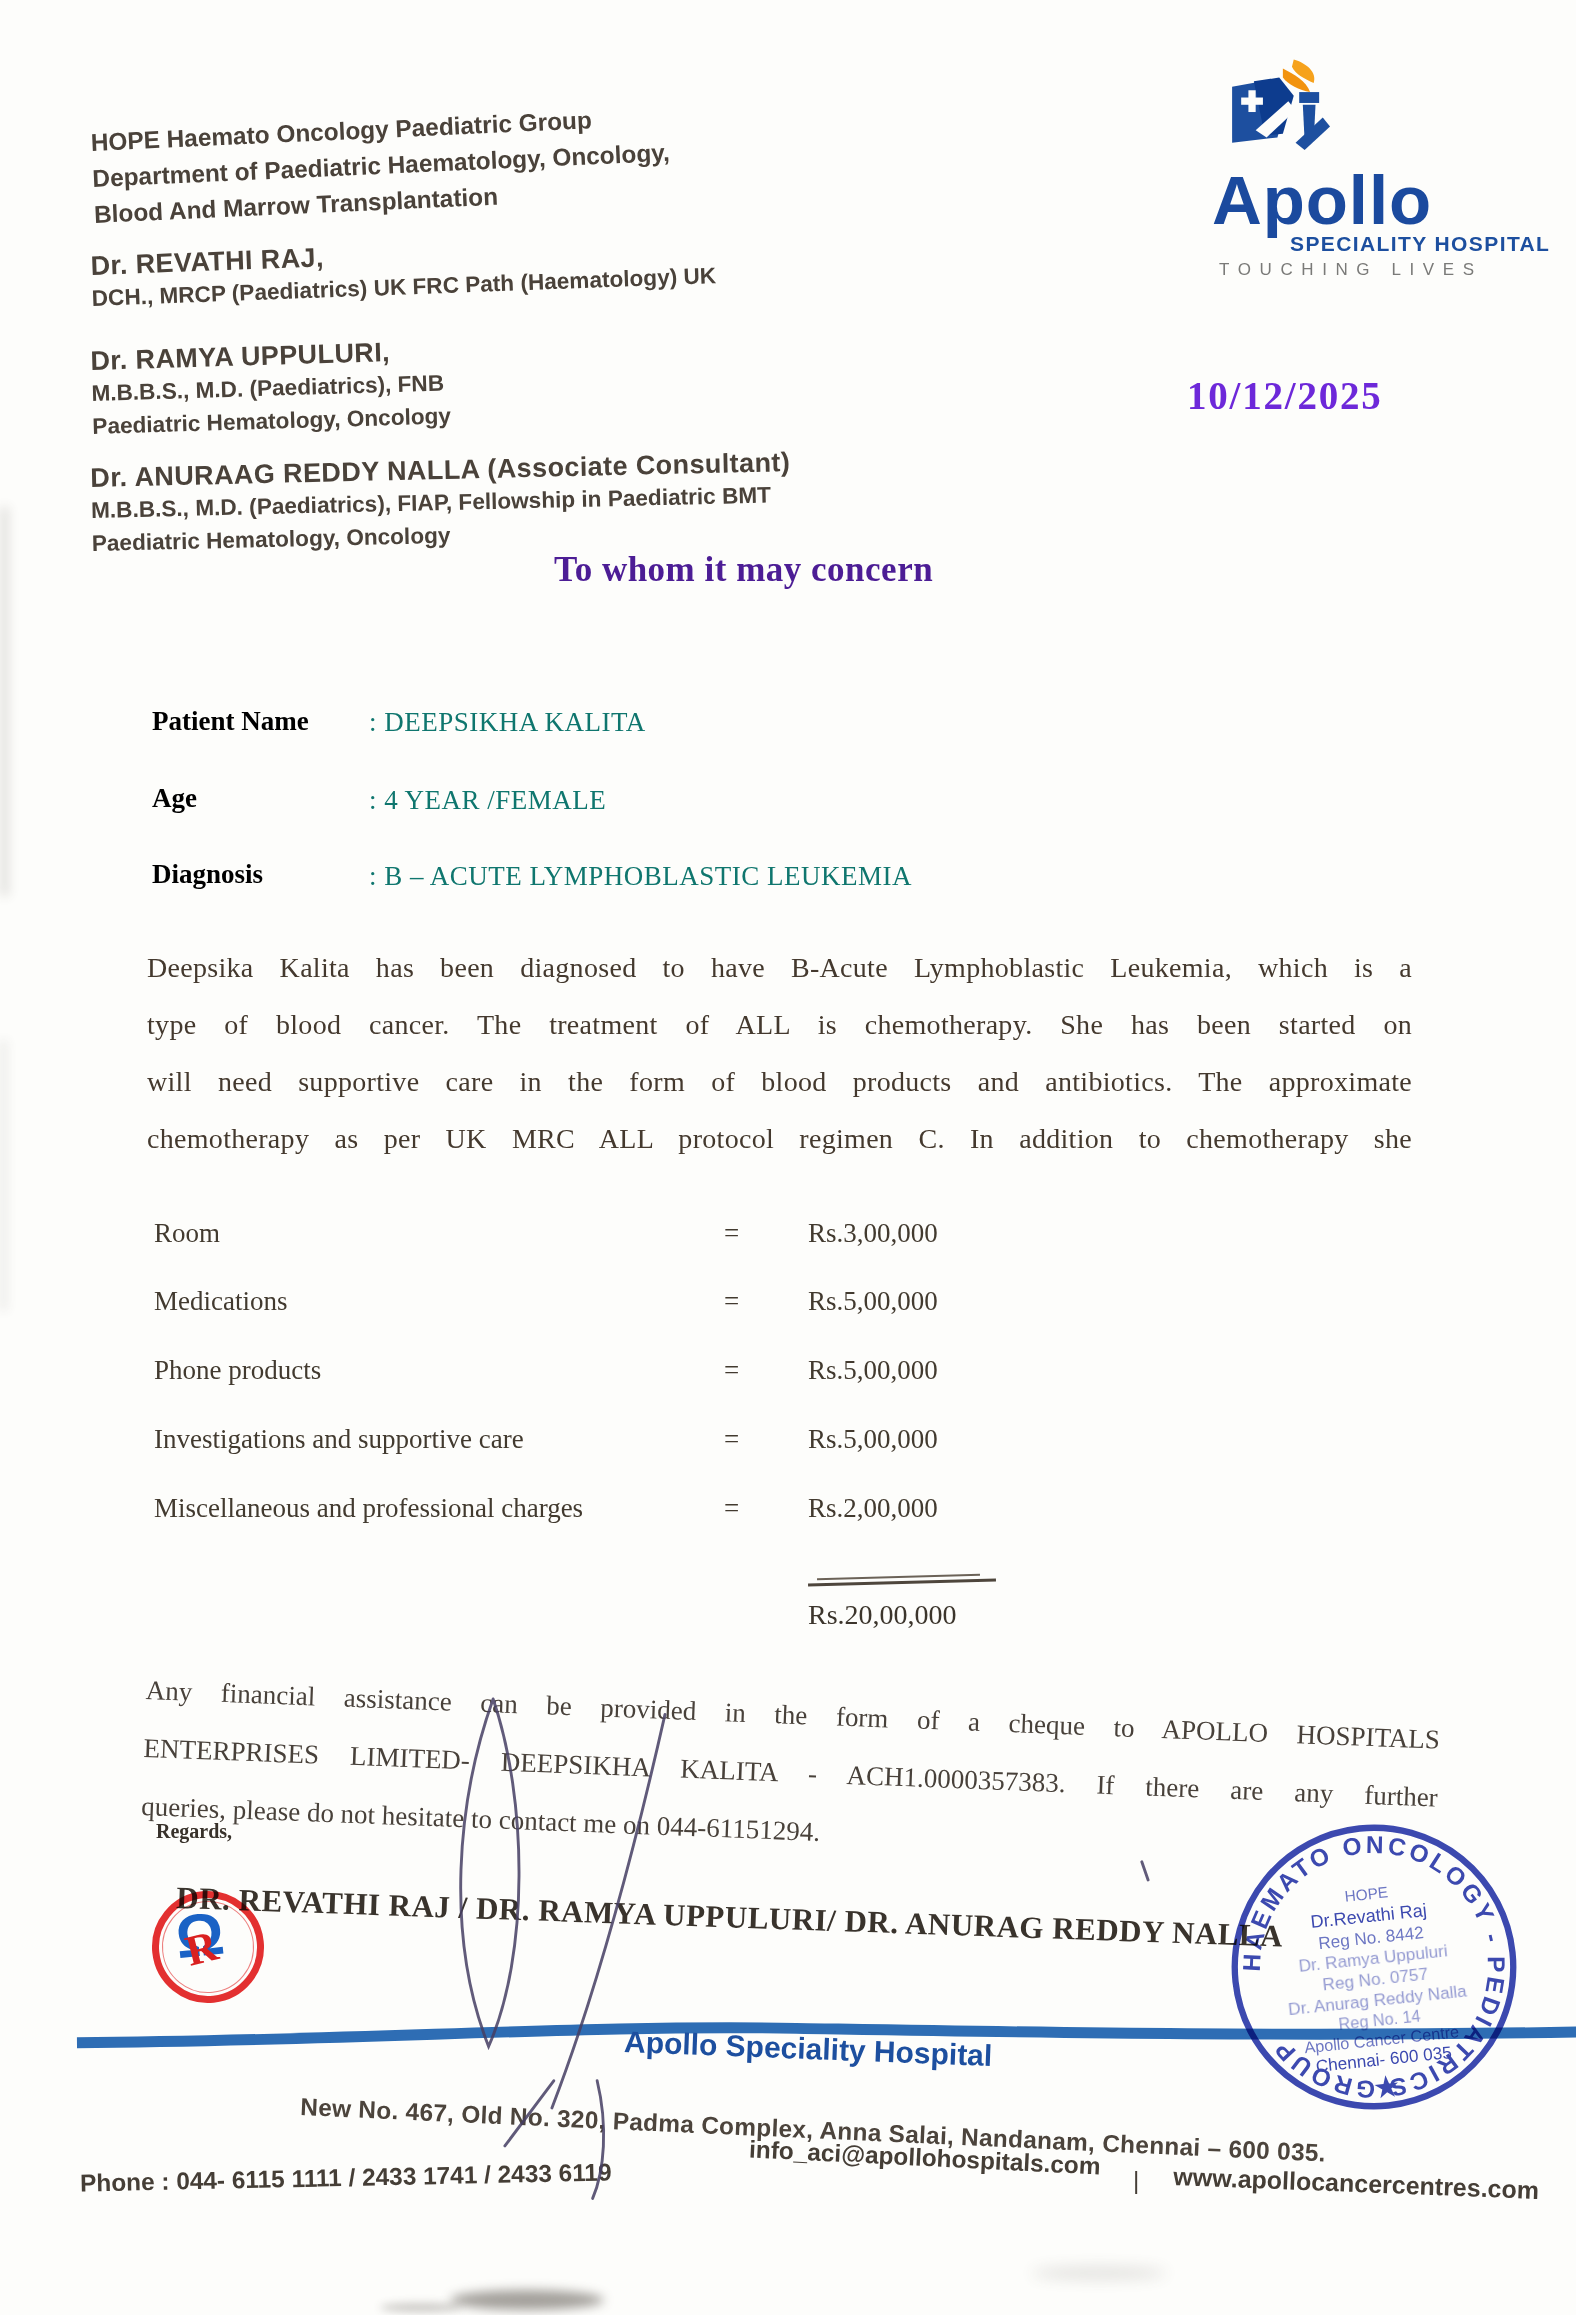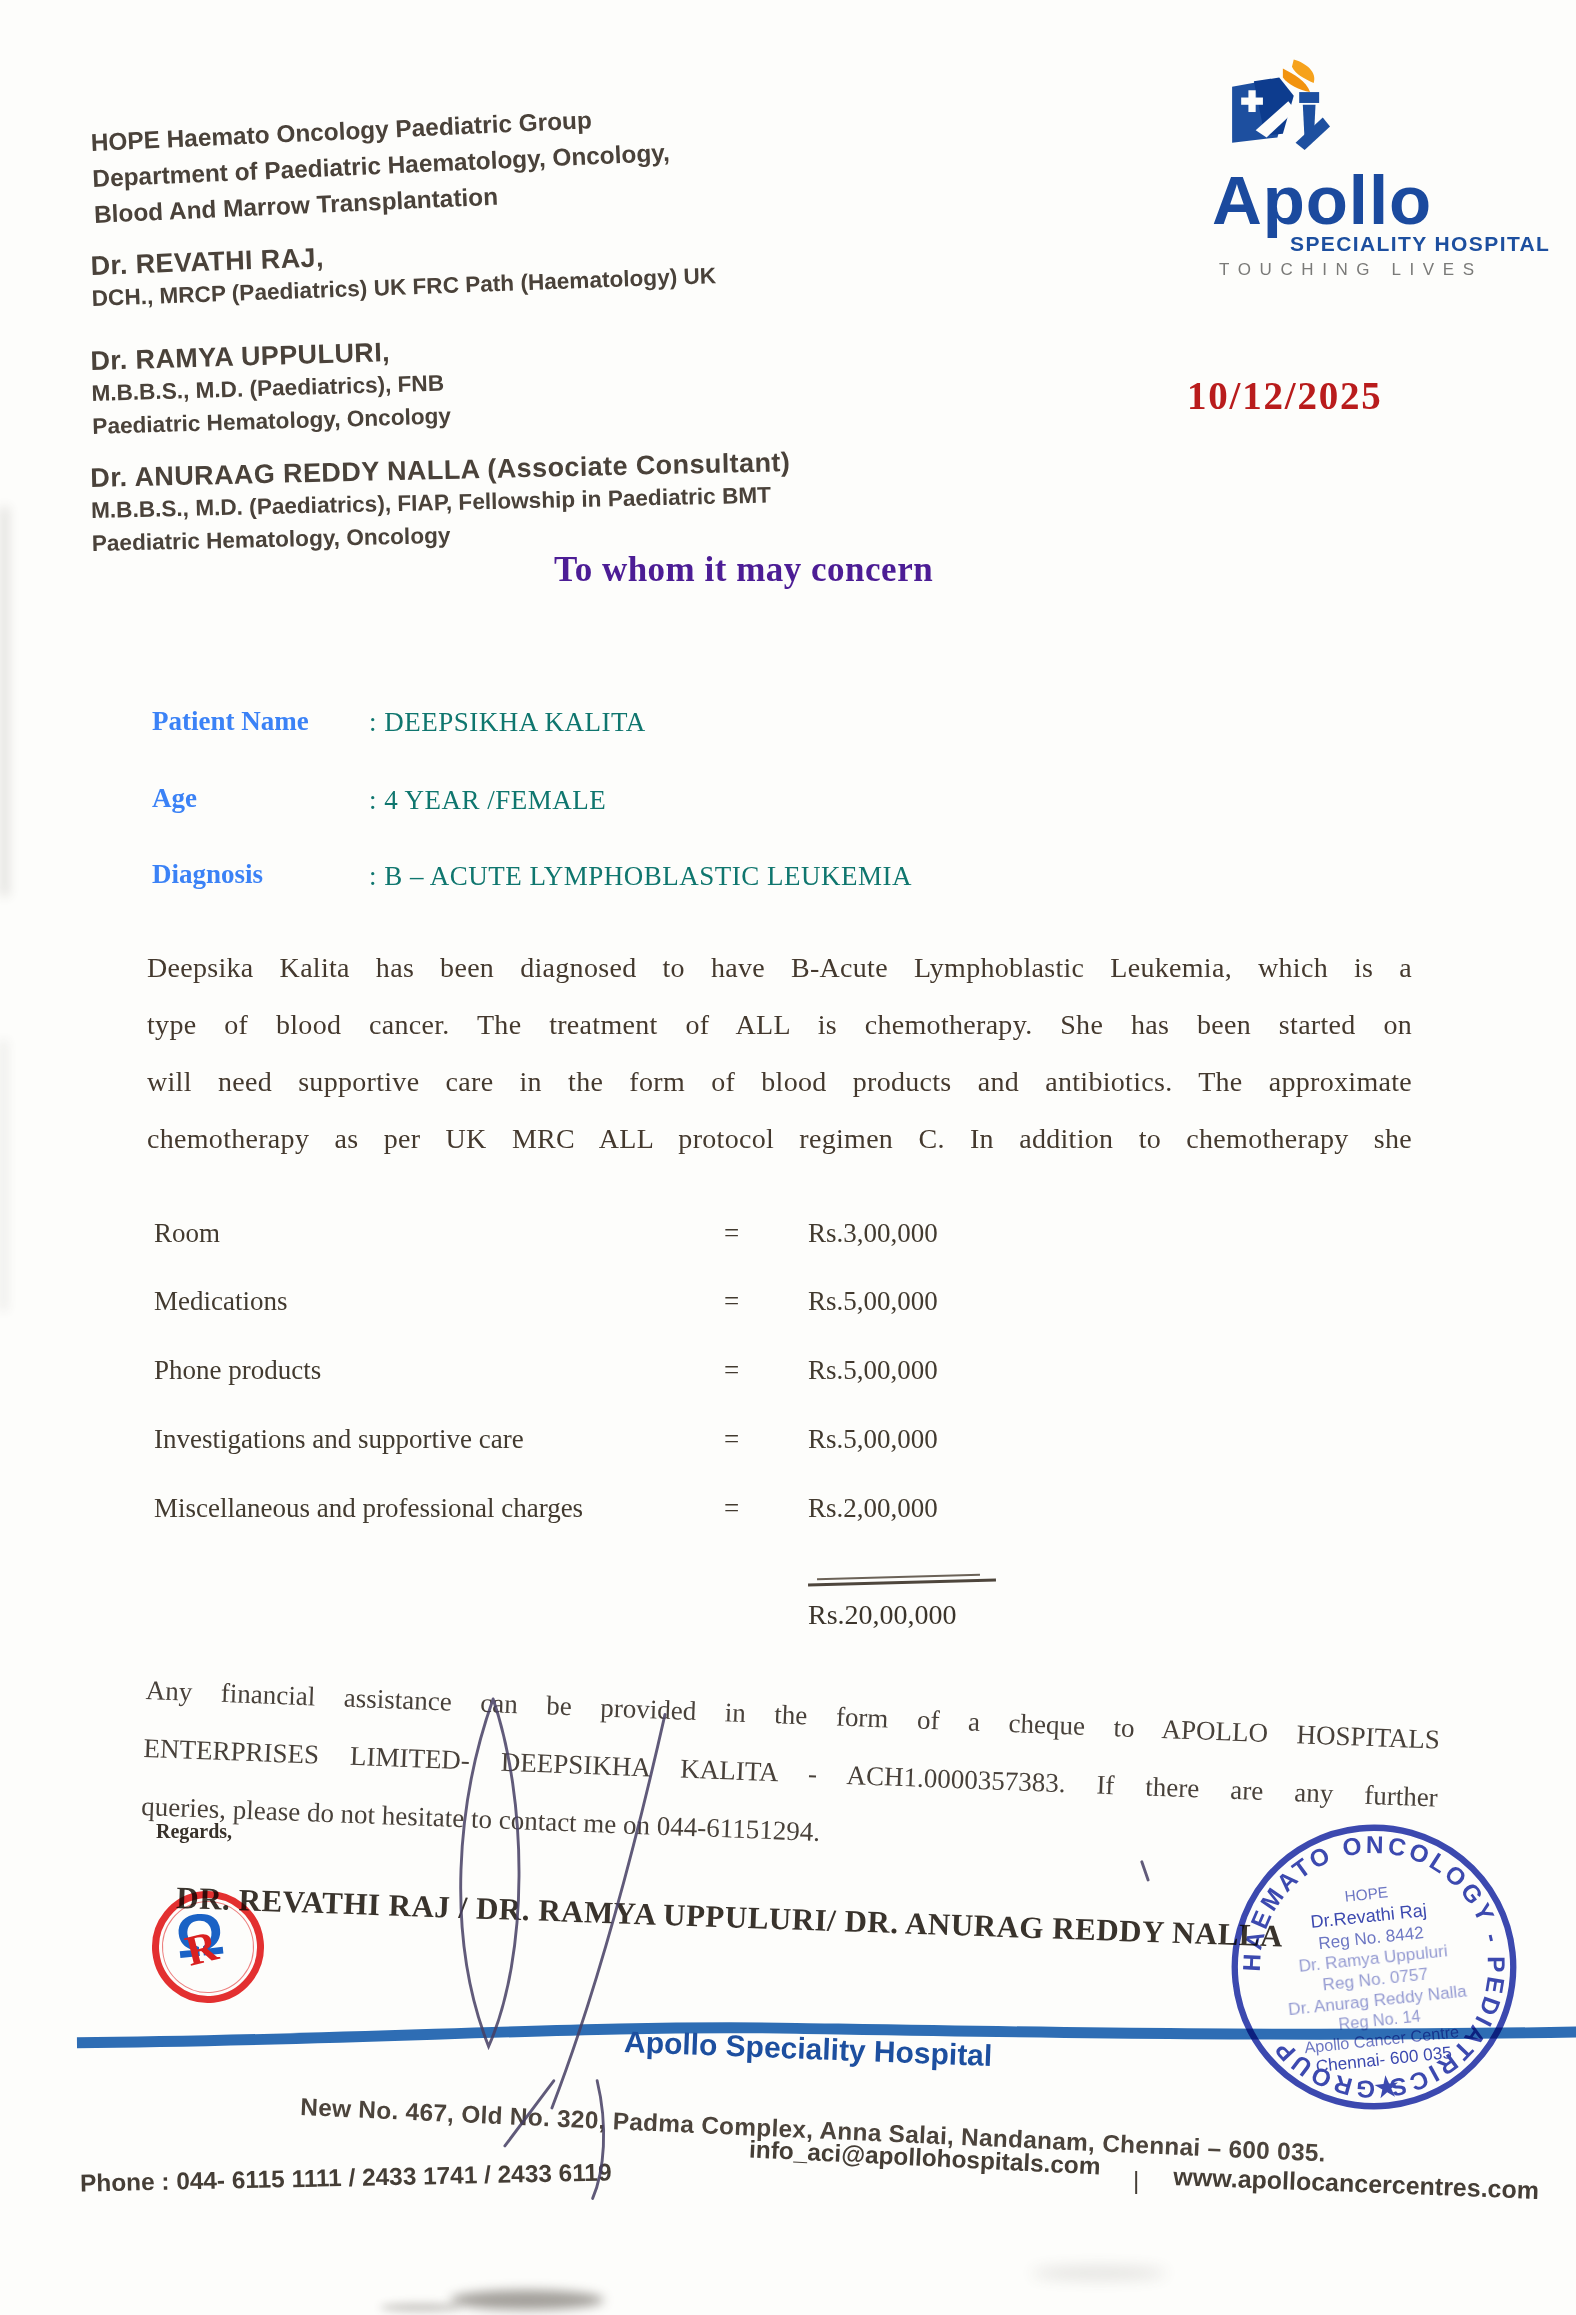--- a/index.html
+++ b/index.html
@@ -14,24 +14,24 @@
   .doc1{left:90px;top:251px;transform:rotate(-2.1deg);transform-origin:left top;}
   .doc2{left:90px;top:346px;transform:rotate(-1.7deg);transform-origin:left top;}
   .doc3{left:90px;top:463px;transform:rotate(-1.3deg);transform-origin:left top;}
   
   .logo-word{left:1212px;top:161px;font-family:"Liberation Sans",sans-serif;font-weight:bold;
              font-size:69px;color:#1b4a9e;letter-spacing:0.9px;}
   .logo-sub1{left:1290px;top:232px;font-family:"Liberation Sans",sans-serif;font-weight:bold;
              font-size:21px;color:#1d4f9f;letter-spacing:1.4px;}
   .logo-sub2{left:1219px;top:260px;font-family:"Liberation Sans",sans-serif;
              font-size:17px;color:#7a7a78;letter-spacing:8.6px;}
-  .date{left:1187px;top:373px;font-size:39px;font-weight:bold;color:#b91c1c;letter-spacing:1.8px;}
+  .date{left:1187px;top:373px;font-size:39px;font-weight:bold;color:#6d28d9;letter-spacing:1.8px;}
   .title{left:554px;top:550px;font-size:35px;font-weight:bold;color:#4c1d95;letter-spacing:0.5px;}
   
-  .p-label{font-size:27px;font-weight:bold;color:#3b82f6;}
+  .p-label{font-size:27px;font-weight:bold;color:#000000;}
   .p-value{font-size:27px;color:#0f766e;letter-spacing:0.5px;}
   
   .bodypar{left:147px;top:939px;width:1265px;}
   .bline{width:1265px;font-size:28px;line-height:57px;text-align:justify;text-align-last:justify;
          color:#44392e;letter-spacing:0.3px;}
   .bline.last{text-align-last:left;}
   
   .c-label,.c-eq,.c-amt{font-size:27px;color:#423a2f;}
   .totline{left:808px;top:1581px;width:188px;height:2.7px;background:#4e463c;transform:rotate(-1.5deg);}
   .totline2{left:817px;top:1576px;width:163px;height:1.8px;background:#6b6257;transform:rotate(-1.5deg);}

